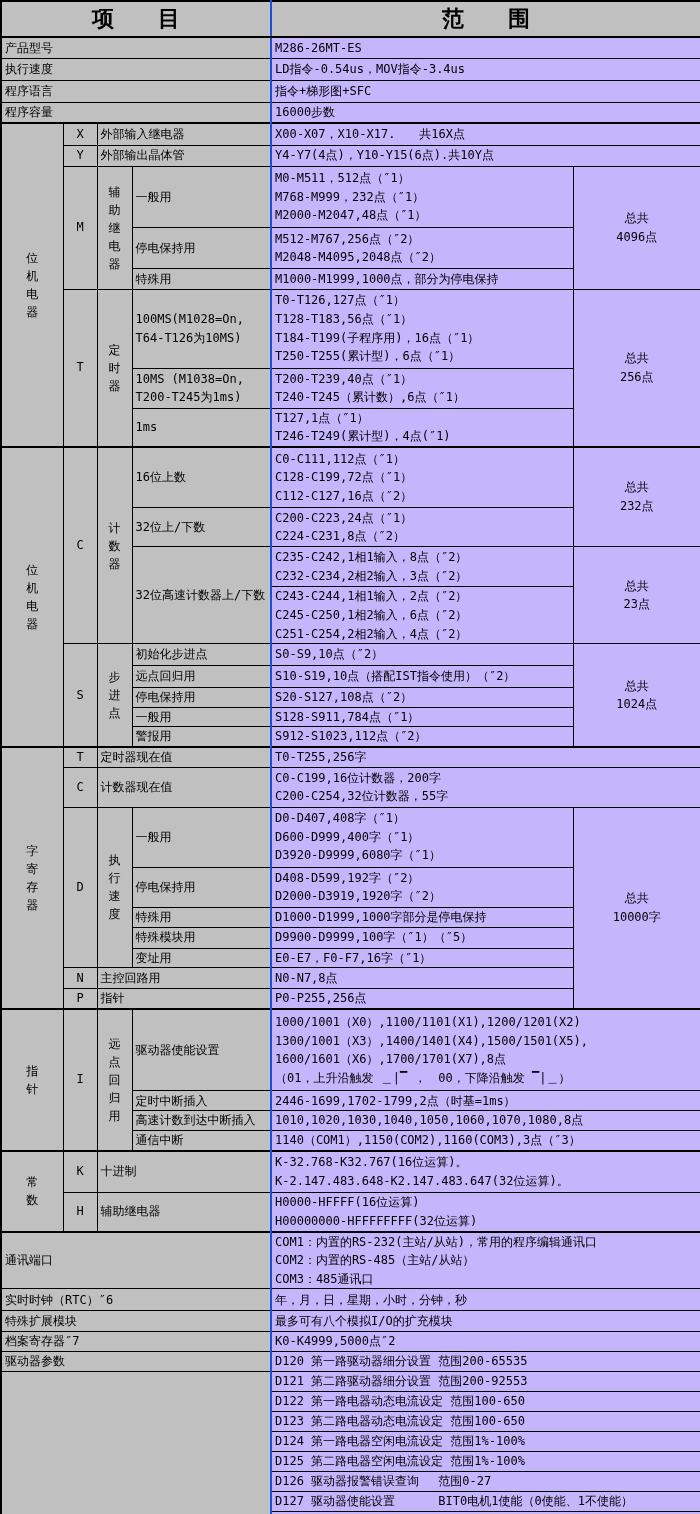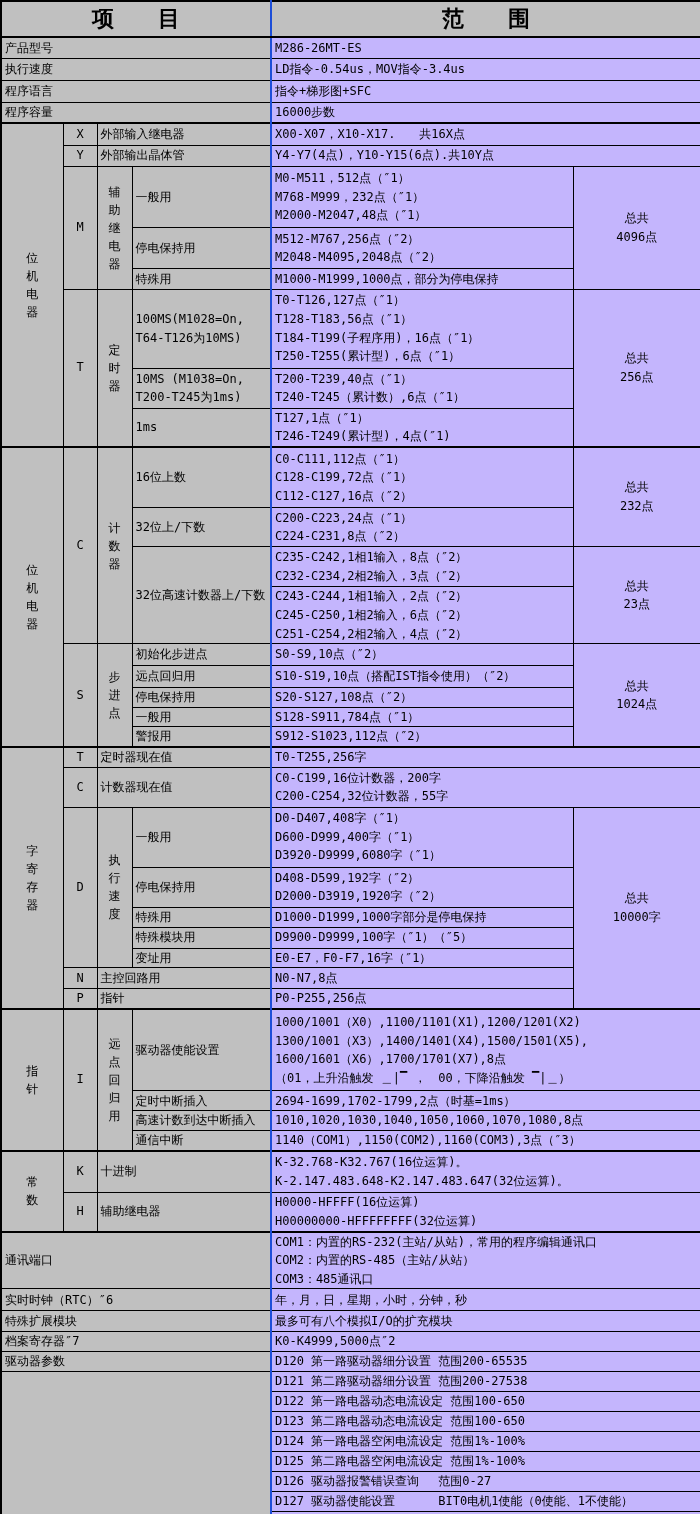--- a/index.html
+++ b/index.html
@@ -239,21 +239,21 @@
             <div class="vt">远点回归用</div>
           </td>
     <td class="lbl">驱动器使能设置</td>
     <td colspan="2" class="val pre vsep">1000/1001（X0）,1100/1101(X1),1200/1201(X2)
 1300/1001（X3）,1400/1401(X4),1500/1501(X5),
 1600/1601（X6）,1700/1701(X7),8点
 （01，上升沿触发 ＿|▔ ，　00，下降沿触发 ▔|＿）</td>
   </tr>
   <tr style="height:20px">
     <td class="lbl">定时中断插入</td>
-    <td colspan="2" class="val vsep">2694-1699,1702-1799,2点（时基=1ms）</td>
+    <td colspan="2" class="val vsep">2446-1699,1702-1799,2点（时基=1ms）</td>
   </tr>
   <tr style="height:18px">
     <td class="lbl">高速计数到达中断插入</td>
     <td colspan="2" class="val vsep">1010,1020,1030,1040,1050,1060,1070,1080,8点</td>
   </tr>
   <tr style="height:19px">
     <td class="lbl">通信中断</td>
     <td colspan="2" class="val vsep">1140（COM1）,1150(COM2),1160(COM3),3点（″3）</td>
   </tr>
 
@@ -291,21 +291,21 @@
     <td colspan="4" class="lbl">档案寄存器″7</td>
     <td colspan="2" class="val vsep">K0-K4999,5000点″2</td>
   </tr>
 
   <tr style="height:20px">
     <td colspan="4" class="lbl">驱动器参数</td>
     <td colspan="2" class="val vsep">D120 第一路驱动器细分设置 范围200-65535</td>
   </tr>
   <tr style="height:20px">
     <td colspan="4" rowspan="8" class="lbl"></td>
-    <td colspan="2" class="val vsep">D121 第二路驱动器细分设置 范围200-27538</td>
+    <td colspan="2" class="val vsep">D121 第二路驱动器细分设置 范围200-92553</td>
   </tr>
   <tr style="height:20px">
           <td colspan="2" class="val vsep">D122 第一路电器动态电流设定 范围100-650</td>
         </tr>
   <tr style="height:20px">
           <td colspan="2" class="val vsep">D123 第二路电器动态电流设定 范围100-650</td>
         </tr>
   <tr style="height:20px">
           <td colspan="2" class="val vsep">D124 第一路电器空闲电流设定 范围1%-100%</td>
         </tr>

